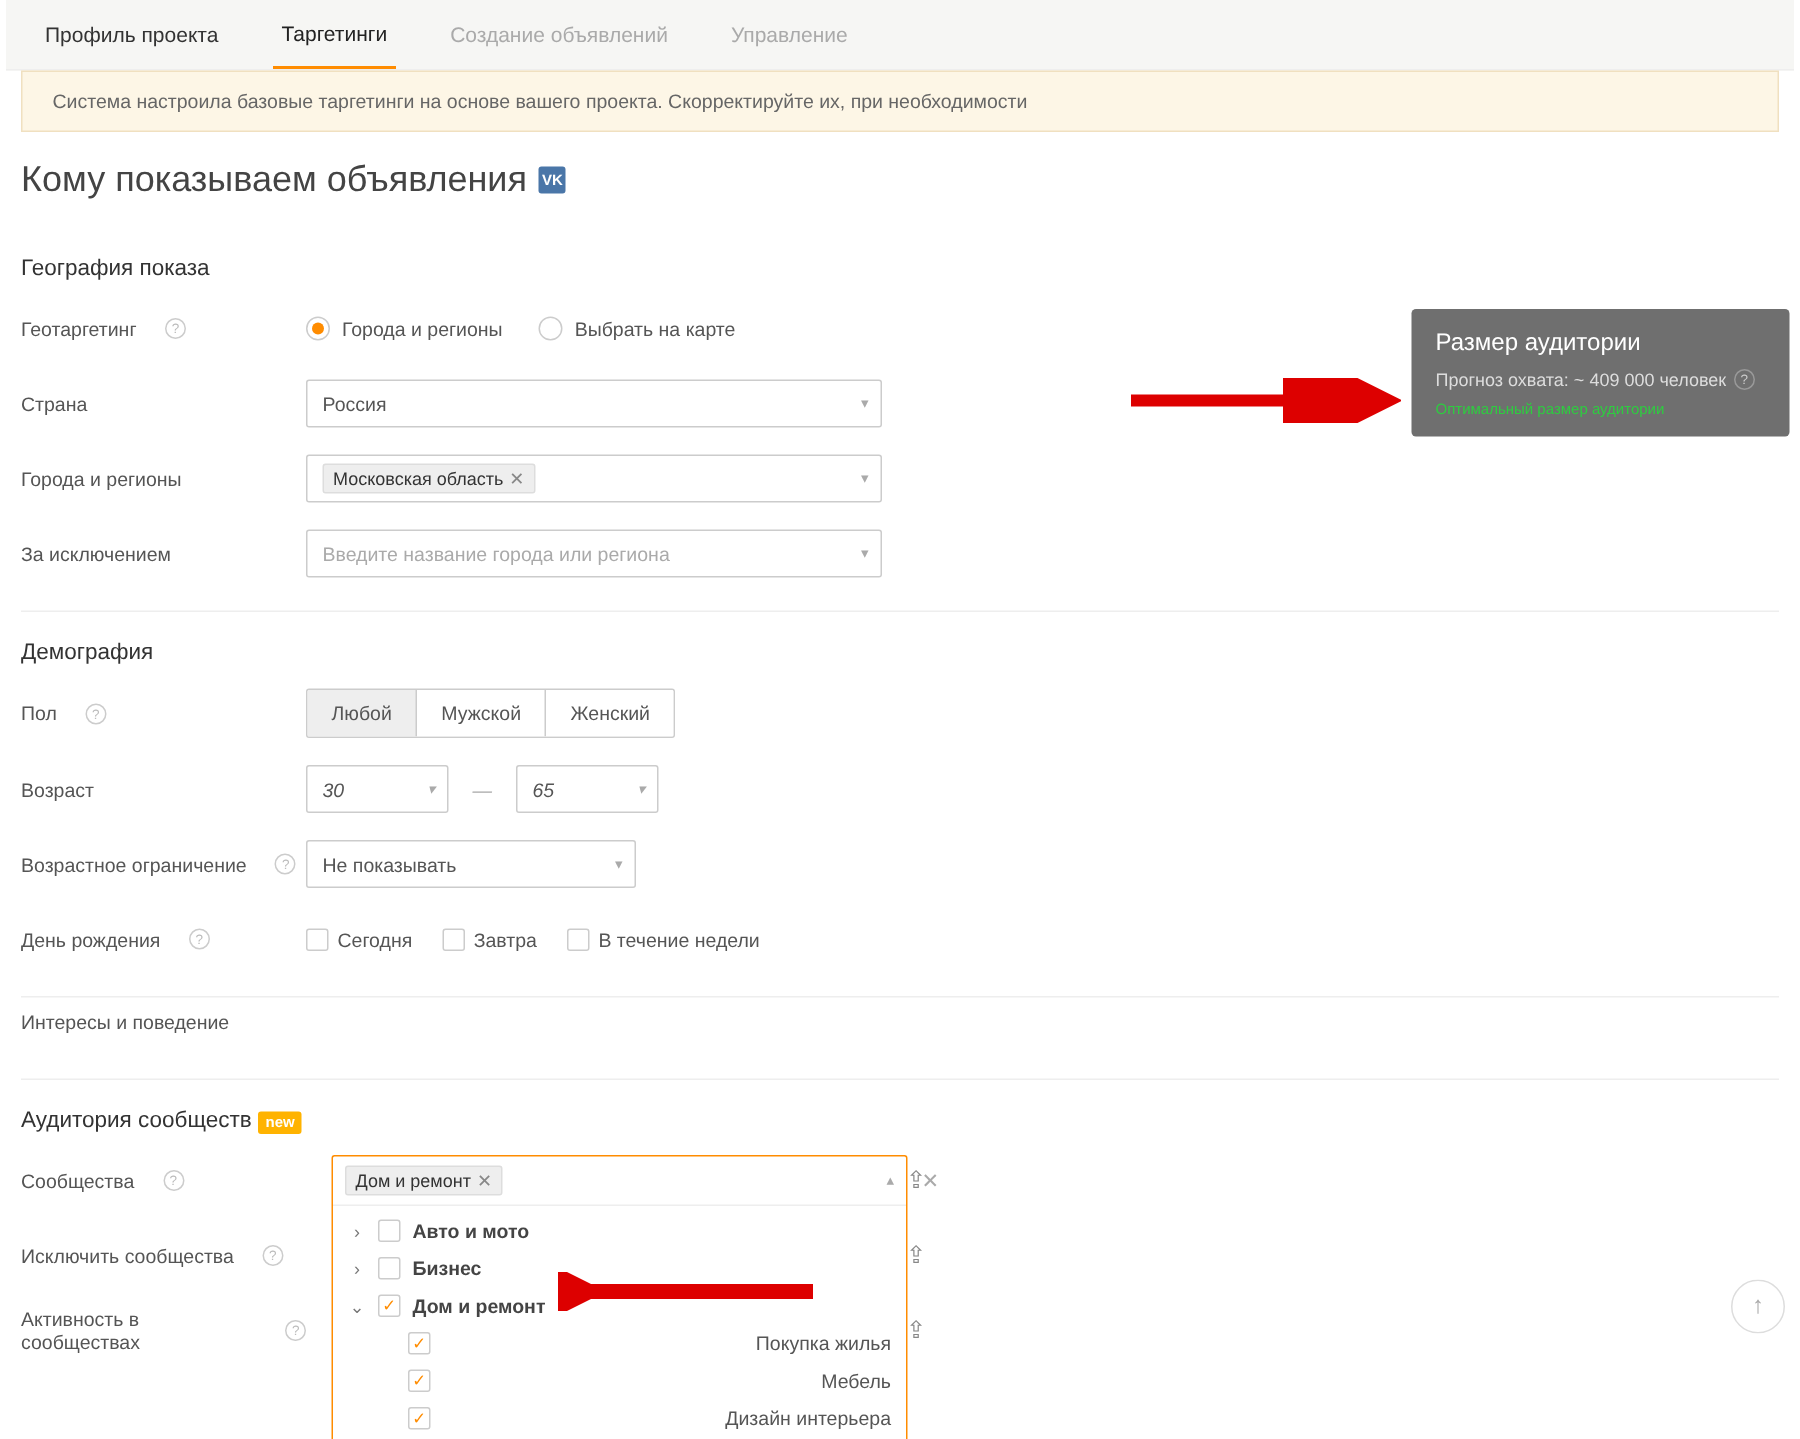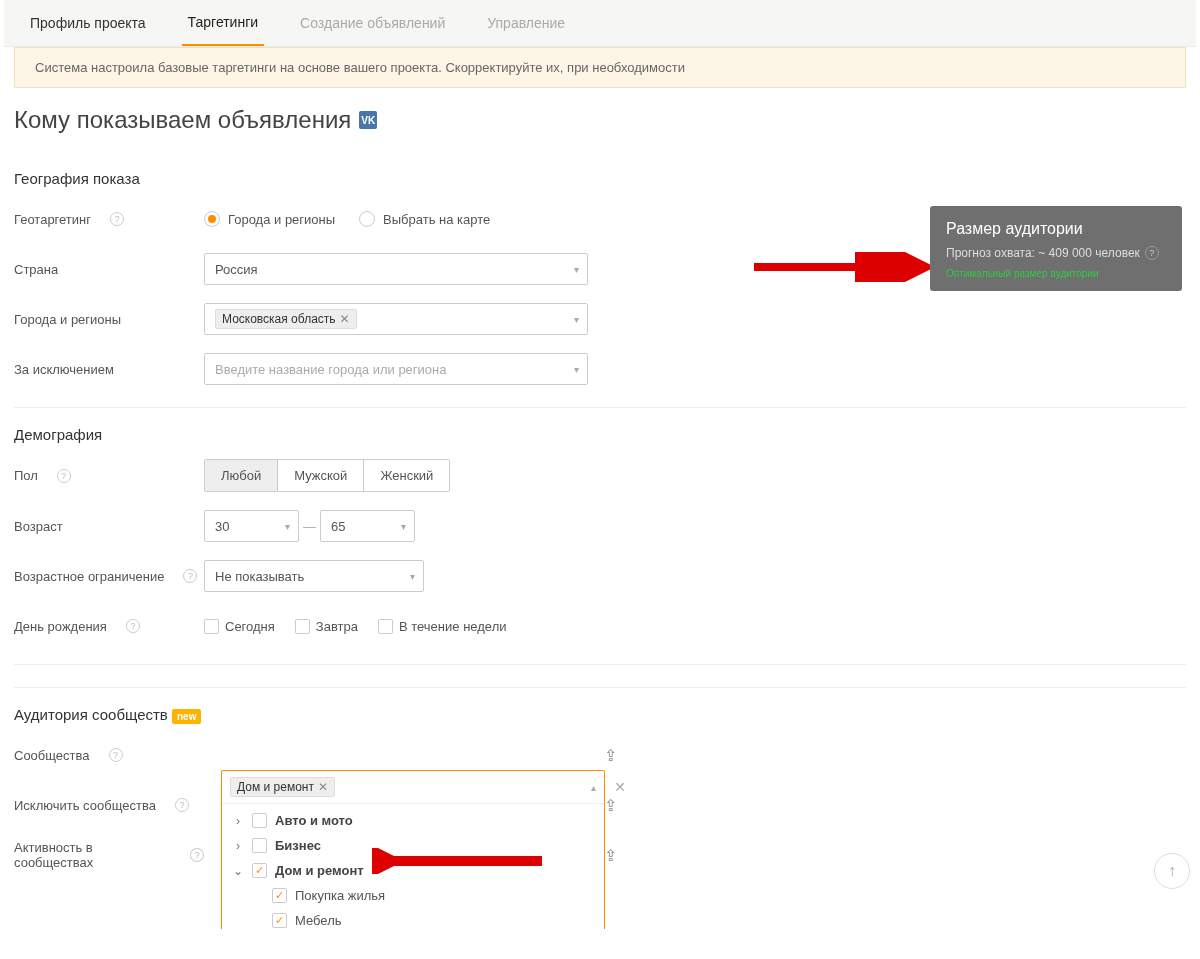--- a/index.html
+++ b/index.html
@@ -36,46 +36,46 @@
   .select .placeholder { color: #aaa; }
 
   .token { background: #eee; border: 1px solid #ddd; border-radius: 2px; padding: 2px 6px; display: inline-flex; align-items: center; gap: 4px; font-size: 12px; color: #333; }
   .token .x { color: #888; cursor: pointer; font-size: 12px; }
 
   .seg { display: flex; border: 1px solid #ccc; border-radius: 2px; overflow: hidden; }
   .seg .seg-btn { padding: 8px 16px; background: #fff; color: #555; cursor: pointer; border-right: 1px solid #ccc; font-size: 13px; }
   .seg .seg-btn:last-child { border-right: none; }
   .seg .seg-btn.active { background: #eee; }
 
-  .age-wrap { display: flex; align-items: center; gap: 4px; }
+  .age-wrap { display: flex; align-items: center; gap: 16px; font-style: italic; }
   .dash { color: #aaa; }
 
   .checks { display: flex; gap: 20px; align-items: center; }
   .check { display: flex; align-items: center; gap: 6px; cursor: pointer; }
   .check .box { width: 15px; height: 15px; border: 1px solid #ccc; border-radius: 2px; display: inline-flex; align-items: center; justify-content: center; font-size: 11px; color: #ff8c00; }
 
   .divider { border-top: 1px solid #eee; margin: 22px 0 0; }
 
   .help-icon { width: 14px; height: 14px; border: 1px solid #ccc; border-radius: 50%; display: inline-flex; align-items: center; justify-content: center; font-size: 9px; color: #bbb; }
 
-  .audience-card { position: absolute; right: 14px; top: 36px; width: 252px; background: #6f6f6f; color: #eee; border-radius: 3px; padding: 14px 16px 12px; z-index: 5; }
+  .audience-card { position: absolute; right: 3px; top: 36px; width: 252px; background: #6f6f6f; color: #eee; border-radius: 3px; padding: 14px 16px 12px; z-index: 5; }
   .audience-card h4 { font-size: 16px; font-weight: 400; color: #fff; margin-bottom: 8px; }
   .audience-card .line { font-size: 12px; color: #ddd; margin-bottom: 8px; display: flex; align-items: center; gap: 5px; }
   .audience-card .status { color: #2ecc40; font-size: 10px; }
 
   .arrow1 { position: absolute; right: 262px; top: 82px; z-index: 4; }
   .arrow2 { position: absolute; left: 368px; top: 678px; z-index: 40; }
 
   .dropdown-panel { position: absolute; left: 217px; top: 600px; width: 384px; background: #fff; border: 1px solid #ff8c00; border-radius: 2px; z-index: 30; }
   .dropdown-panel .dd-head { padding: 6px 8px; display: flex; align-items: center; gap: 6px; border-bottom: 1px solid #eee; position: relative; }
   .dropdown-panel .dd-head .chev-up { position: absolute; right: 8px; color: #aaa; font-size: 10px; }
   .dropdown-panel .close-x { position: absolute; right: -22px; top: 8px; color: #aaa; cursor: pointer; font-size: 14px; }
   .dropdown-panel .dd-body { max-height: 235px; overflow-y: auto; padding: 4px 0; }
   .dropdown-panel .tree-item { display: flex; align-items: center; gap: 8px; padding: 5px 10px; cursor: pointer; }
-  .dropdown-panel .tree-item.sub { padding-left: 50px; }
+  .dropdown-panel .tree-item.sub { padding-left: 50px; justify-content: space-between; }
   .dropdown-panel .tree-item .arrow { width: 12px; text-align: center; color: #777; font-size: 12px; }
   .dropdown-panel .tree-item .cb { width: 15px; height: 15px; border: 1px solid #ccc; border-radius: 2px; display: inline-flex; align-items: center; justify-content: center; font-size: 11px; color: #ff8c00; }
   .dropdown-panel .tree-item.checked .cb::after { content: "✓"; }
   .dropdown-panel .tree-item .tlabel { color: #555; font-size: 13px; }
   .dropdown-panel .tree-item.bold .tlabel { font-weight: bold; color: #444; }
 
   .dd-body::-webkit-scrollbar { width: 10px; }
   .dd-body::-webkit-scrollbar-thumb { background: #bbb; border-radius: 5px; }
   .dd-body::-webkit-scrollbar-track { background: #f0f0f0; }
 
@@ -239,20 +239,24 @@
         <div class="check">
             <span class="box"></span>
             <span>В течение недели</span>
           </div>
       </div>
     </div>
 
     <div class="divider"></div>
 
 
+    <div class="row">
+      <div class="label">Интересы и поведение</div>
+      <div class="field" style="width:384px; height:32px;"></div>
+    </div>
 
     <div class="divider"></div>
 
     <div class="section-title">
       <span>Аудитория сообществ</span>
       <span class="badge-new">new</span>
     </div>
 
     <div class="row">
       <div class="label">

